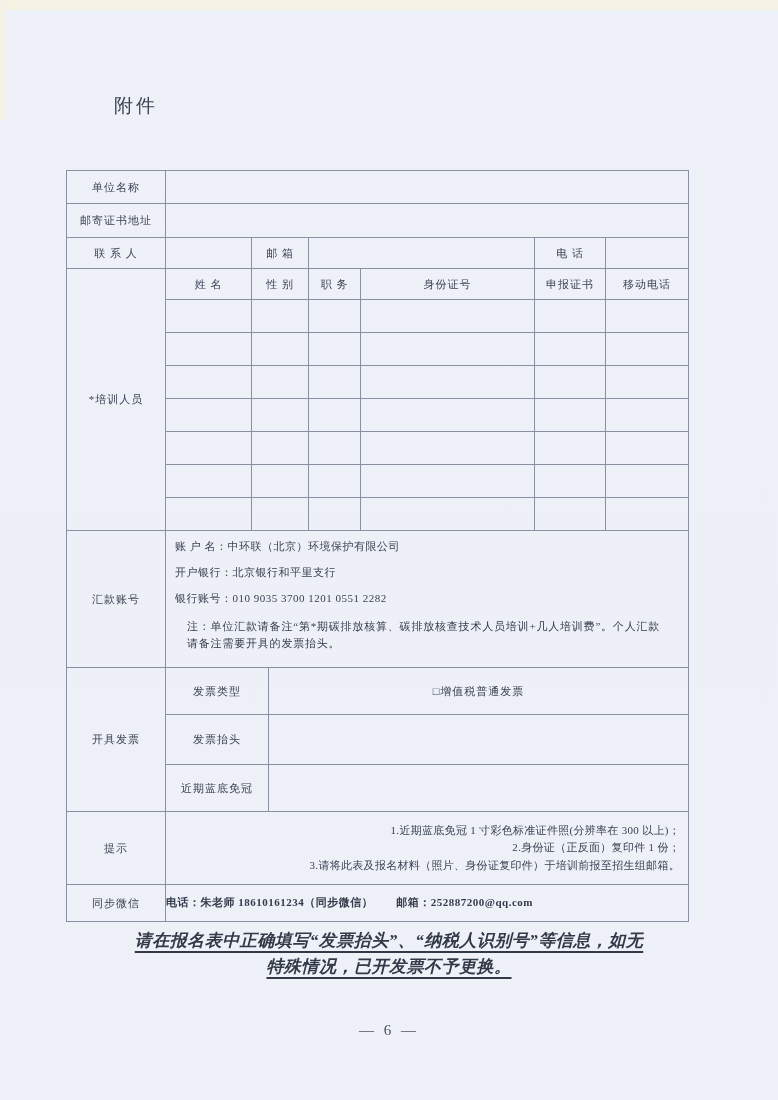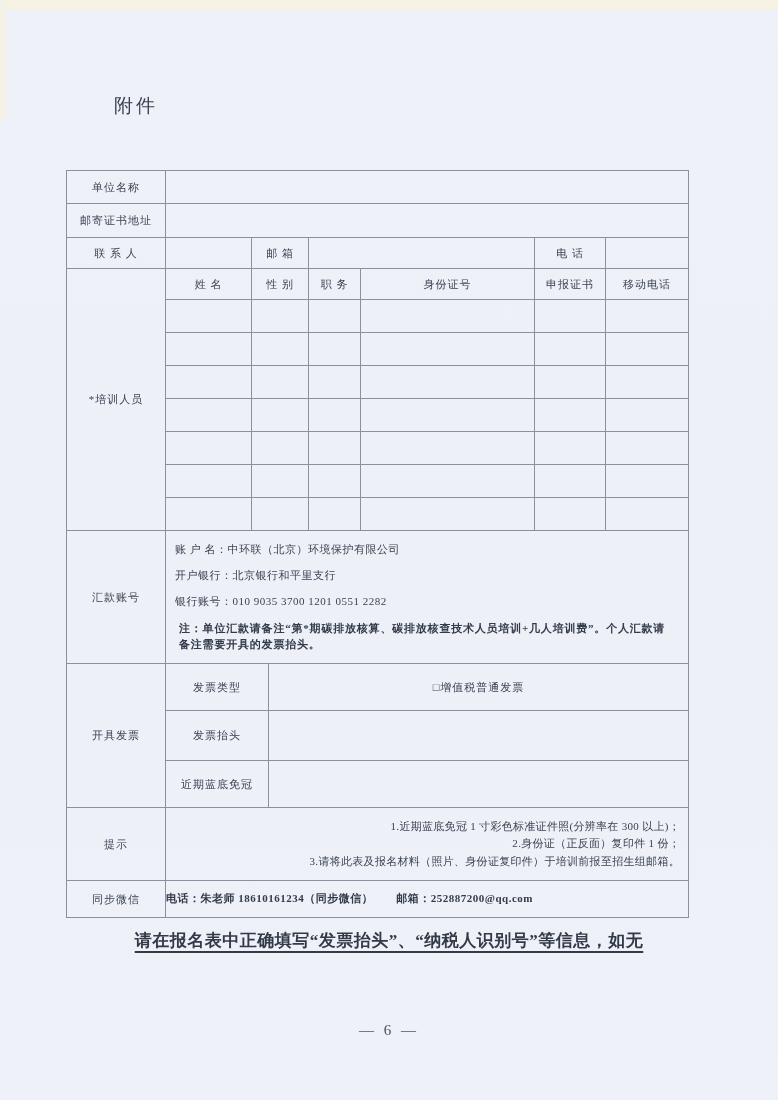--- a/index.html
+++ b/index.html
@@ -34,33 +34,33 @@
   tr.r-trainee td    { height:32px; }
   tr.r-remit td      { height:132px; }
   tr.r-invtype td    { height:46px; }
   tr.r-invtitle td   { height:49px; }
   tr.r-taxid td      { height:46px; }
   tr.r-tips td       { height:72px; }
   tr.r-regcontact td { height:36px; }
 
   .remit-wrap { padding:8px 10px 4px 9px; }
   .remit-wrap p { margin:0 0 11px 0; letter-spacing:0.5px; }
-  .remit-wrap p.note { margin:4px; font-weight:bold; line-height:1.5; letter-spacing:0.8px; color:#333b4a; }
+  .remit-wrap p.note { margin:12px; font-weight:normal; line-height:1.5; letter-spacing:0.8px; color:#333b4a; }
 
   .tips-wrap { padding:4px 8px; line-height:1.6; letter-spacing:0.3px;text-align:right; }
 
   .regcontact-val { font-weight:bold; letter-spacing:0.5px; color:#333b4a; }
 
   .notice {
     position:absolute; left:0; right:0; top:931px; text-align:center;
     font-weight:bold; font-size:17px; color:#323947; letter-spacing:0.5px;
   }
   .notice-line {
     display:inline-block; line-height:20px; margin-bottom:6px;
-    text-decoration:underline; text-underline-offset:5px; text-decoration-thickness:1.5px;
+    text-decoration:underline; text-underline-offset:5px; text-decoration-thickness:1.5px;font-style:italic;
   }
   .page-num { position:absolute; left:0; right:0; top:1022px; text-align:center; font-size:15px; letter-spacing:3px; color:#49505e; }
 </style>
 </head>
 <body>
 
 <div class="page">
   <div class="top-band"></div>
   <div class="left-sliver"></div>
 
@@ -195,16 +195,17 @@
       </tr>
       <tr class="r-regcontact">
         <td class="lbl">同步微信</td>
         <td colspan="7" class="content regcontact-val">电话：朱老师 18610161234（同步微信）　　邮箱：252887200@qq.com</td>
       </tr>
     </tbody>
   </table>
 
   <div class="notice">
     <div><span class="notice-line">请在报名表中正确填写“发票抬头”、“纳税人识别号”等信息，如无</span></div>
+    <div><span class="notice-line">特殊情况，已开发票不予更换。</span></div>
   </div>
 
   <div class="page-num">— 6 —</div>
 </div>
 
 </body></html>

